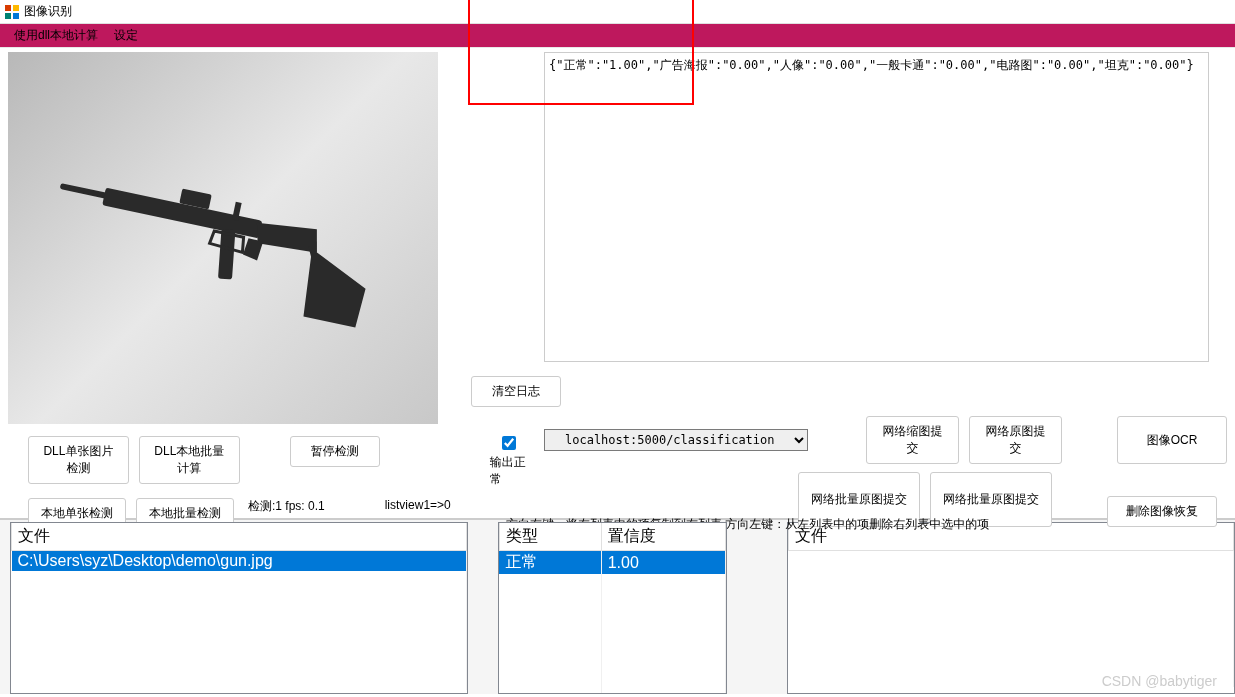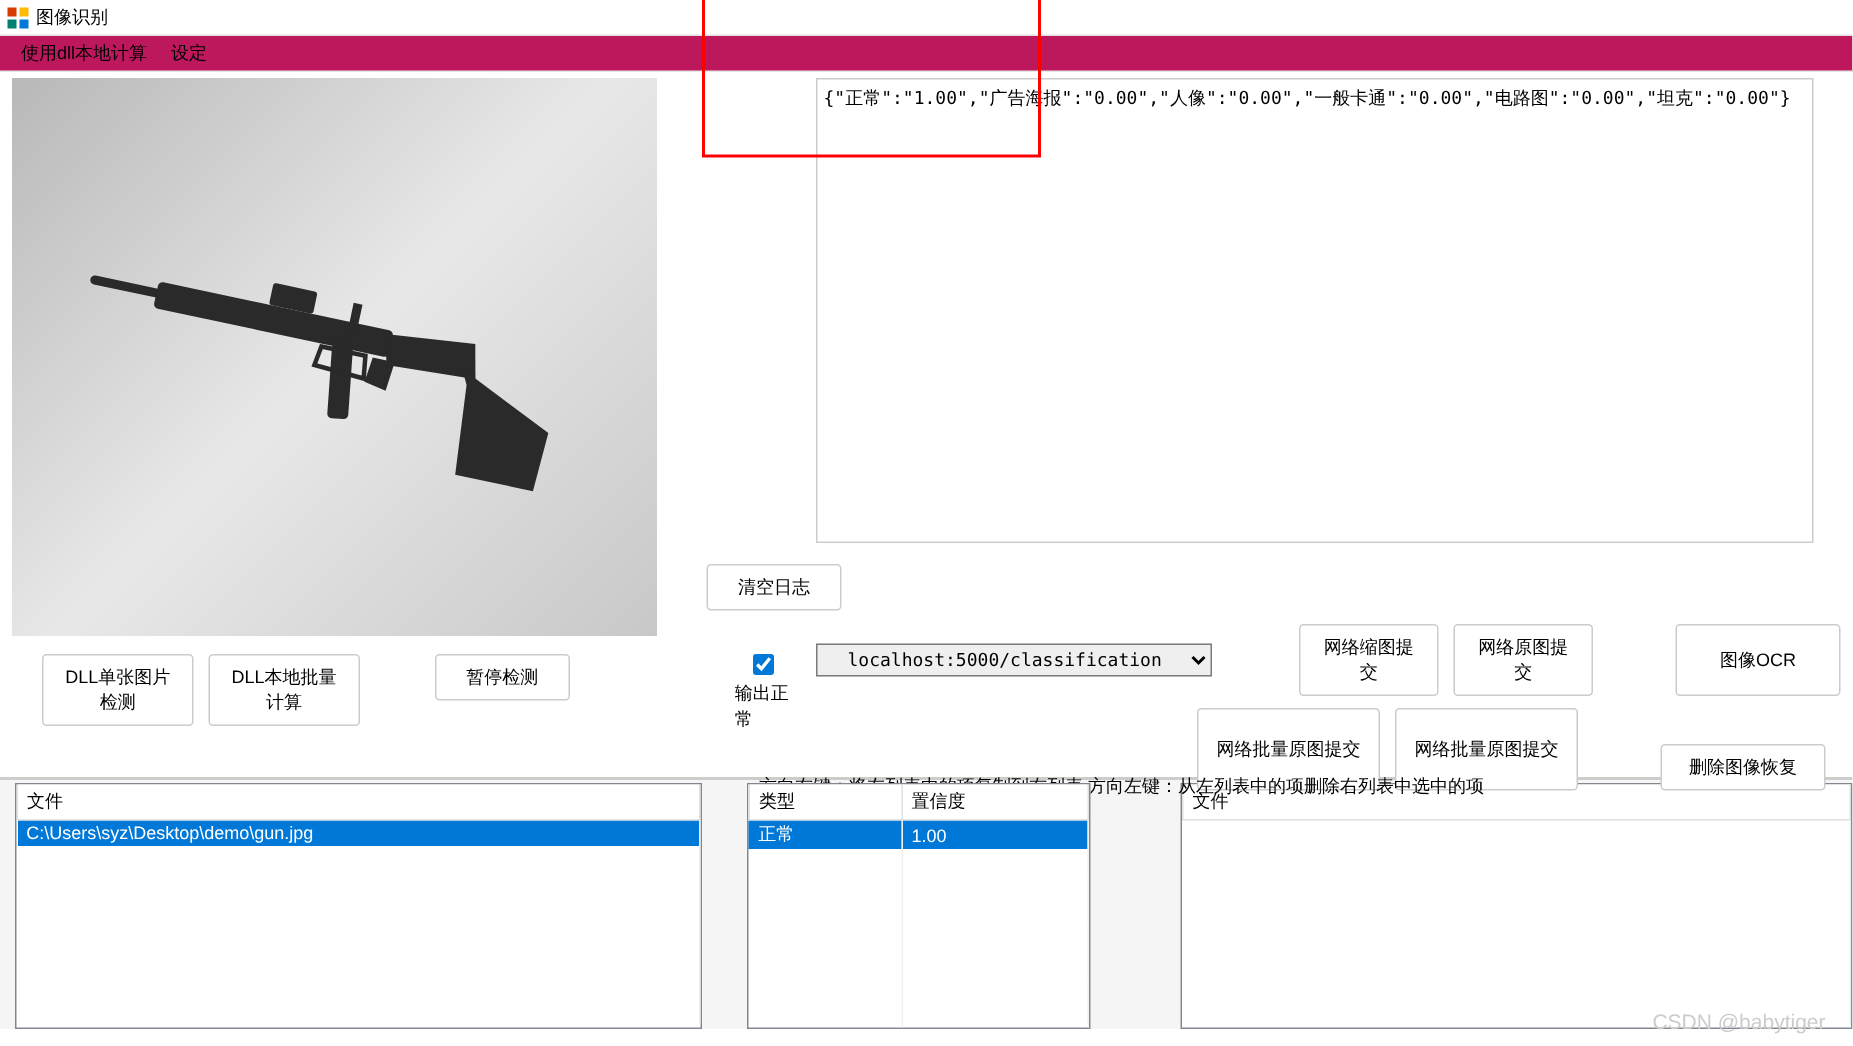--- a/index.html
+++ b/index.html
@@ -37,21 +37,21 @@
     
     .hint-text { font-size: 12px; color: #000; margin-top: 12px; }
     
     .tables-area { display: flex; gap: 0; border-top: 2px solid #ccc; background: #f5f5f5; padding-top: 2px; }
     .table-wrap { border: 1px solid #828790; background: #fff; }
     .table-wrap.left-tbl { width: 460px; margin-left: 10px; }
     .table-wrap.mid-tbl { width: 230px; margin-left: 30px; position: relative; }
     .table-wrap.right-tbl { width: 450px; margin-left: 60px; }
     .red-box { position: absolute; border: 2px solid red; pointer-events: none; }
     
-    table { width: 100%; border-collapse: collapse; font-size: 12px; }
+    table { width: 100%; border-collapse: collapse; font-size: 16px; }
     th { text-align: left; background: #fff; border: 1px solid #e0e0e0; border-top: none; padding: 3px 6px; font-weight: normal; height: 22px; }
     td { padding: 1px 6px; height: 17px; border-right: 1px solid #f0f0f0; }
     tr.selected td { background: #0078d7; color: #fff; }
     tr.empty td { height: 17px; }
     
     .watermark { position: absolute; right: 18px; bottom: 8px; color: #ccc; font-size: 14px; }
   </style>
 </head>
 <body>
 
@@ -95,20 +95,26 @@
     <div class="button-row" style="margin-top:12px;">
       <button class="btn">DLL单张图片检测</button>
       <button class="btn">DLL本地批量计算</button>
       <button class="btn" style="margin-left:40px;">暂停检测</button>
       <div class="checkbox-wrap" style="margin-left:100px;flex-direction:column;">
         <input type="checkbox" class="checkbox" checked="" style="">
         <span>输出正常</span>
       </div>
     </div>
 
+    <div class="button-row">
+      <button class="btn">本地单张检测</button>
+      <button class="btn">本地批量检测</button>
+      <span class="status-text">检测:1 fps: 0.1</span>
+      <span class="status-text" style="margin-left:50px;">listview1=&gt;0</span>
+    </div>
   </div>
 
   <div class="right-panel">
     <div class="log-area">
       <span>{"正常":"1.00","广告海报":"0.00","人像":"0.00","一般卡通":"0.00","电路图":"0.00","坦克":"0.00"}</span>
     </div>
     <button class="btn clear-log-btn">清空日志</button>
 
     <div class="network-row">
       <select class="combo-input">

